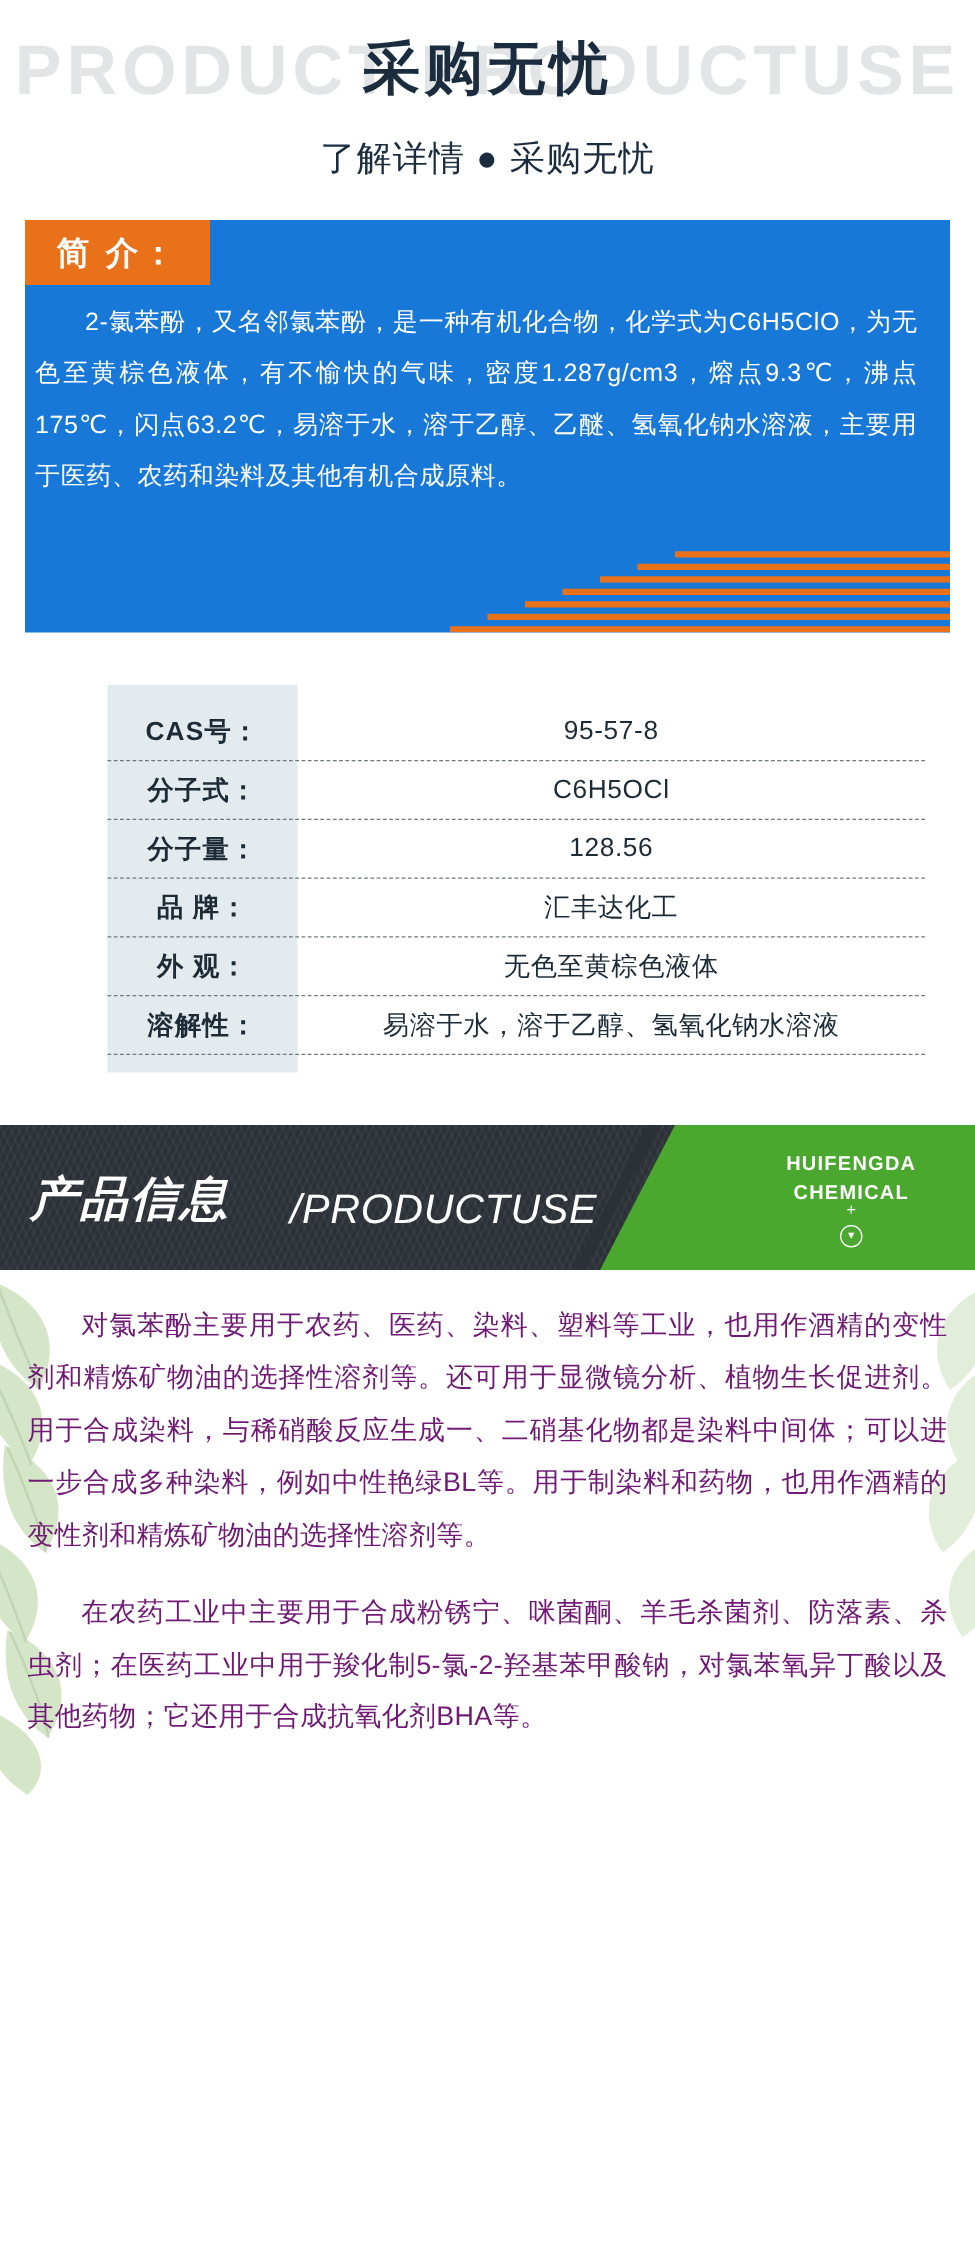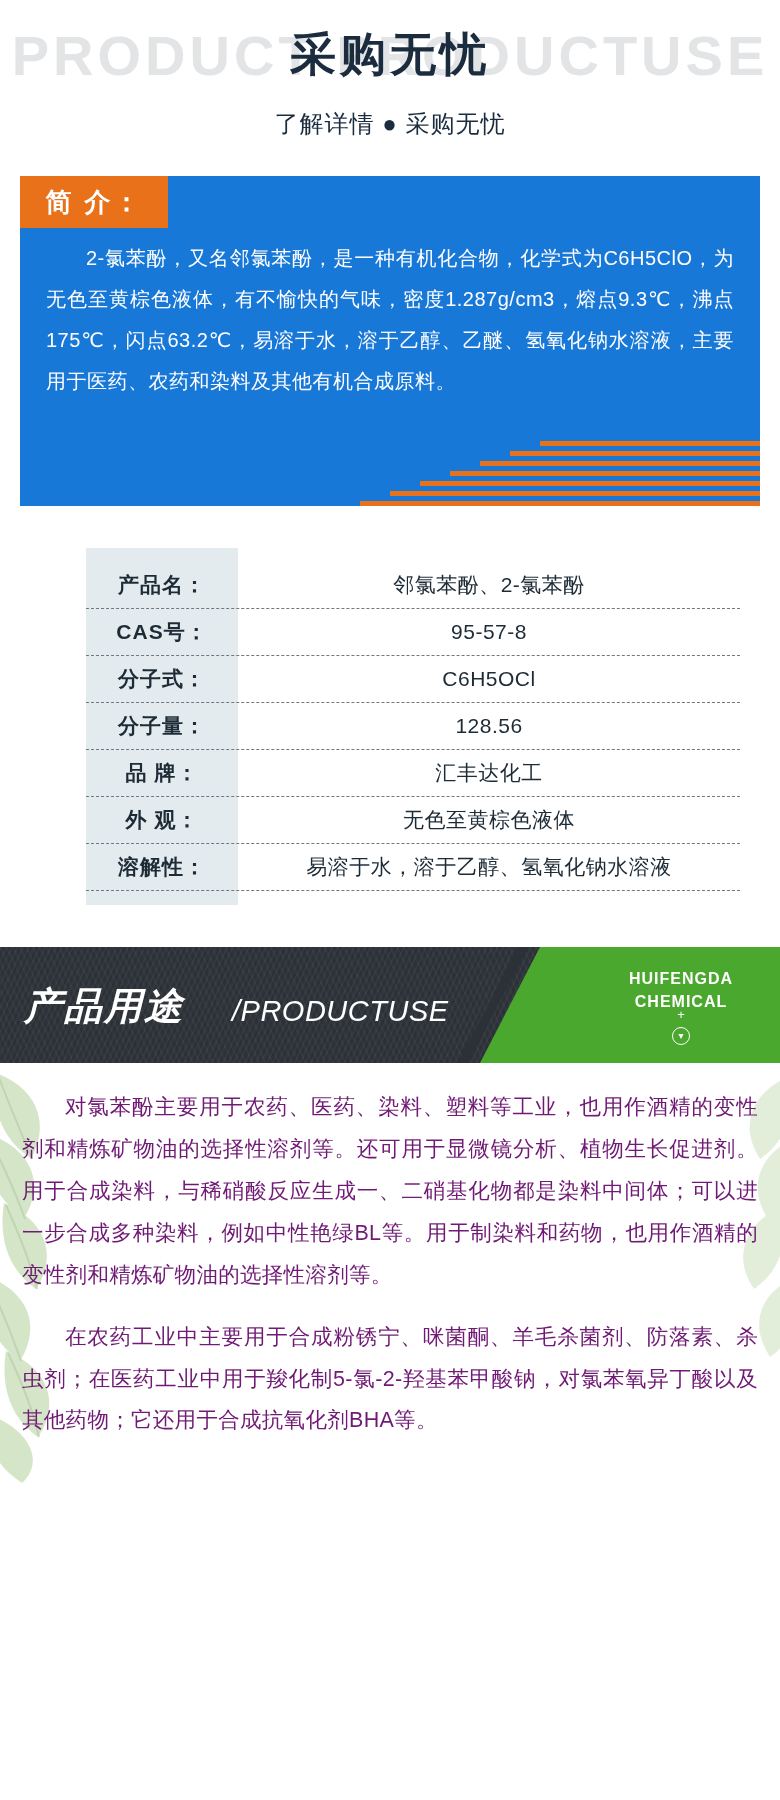--- a/index.html
+++ b/index.html
@@ -42,21 +42,21 @@
     color: #1a2c3e;
     letter-spacing: 4px;
     line-height: 1.25;
   }
   .header-sub {
     position: absolute;
     top: 108px;
     left: 0;
     width: 780px;
     text-align: center;
-    font-size: 24px;
+    font-size: 28px;
     color: #1a2c3e;
     letter-spacing: 1px;
   }
 
   
   .intro-wrap {
     position: relative;
     margin: 14px 20px 0 20px;
     width: 740px;
   }
@@ -81,21 +81,21 @@
     font-size: 26px;
     font-weight: bold;
     letter-spacing: 3px;
   }
   .intro-box {
     position: relative;
     margin-top: 26px;
     width: 740px;
     min-height: 330px;
     background: #1878d8;
-    padding: 62px 26px 50px 26px;
+    padding: 62px 26px 50px 8px;
     overflow: hidden;
   }
   .intro-text {
     position: relative;
     z-index: 2;
     color: #ffffff;
     font-size: 20px;
     line-height: 2.05;
     text-align: justify;
     text-indent: 2em;
@@ -198,21 +198,21 @@
     font-size: 38px;
     font-weight: bold;
     font-style: italic;
     letter-spacing: 2px;
   }
   .use-title-en {
     position: absolute;
     left: 232px;
     top: 48px;
     color: #ffffff;
-    font-size: 29px;
+    font-size: 33px;
     font-style: italic;
     letter-spacing: 0.5px;
   }
   .brand-en {
     position: absolute;
     right: 14px;
     top: 20px;
     width: 170px;
     text-align: center;
     color: #ffffff;
@@ -308,24 +308,20 @@
       <i style="bottom:60px; width:220px;"></i>
     </div>
   </div>
 </div>
 
 <div class="spec-wrap">
   <div class="spec-panel"></div>
   <div class="spec-pad"></div>
 
   <div class="spec-row">
-    <div class="spec-key">产品名：</div>
-    <div class="spec-val">邻氯苯酚、2-氯苯酚</div>
-  </div>
-  <div class="spec-row">
     <div class="spec-key">CAS号：</div>
     <div class="spec-val">95-57-8</div>
   </div>
   <div class="spec-row">
     <div class="spec-key">分子式：</div>
     <div class="spec-val">C6H5OCl</div>
   </div>
   <div class="spec-row">
     <div class="spec-key">分子量：</div>
     <div class="spec-val">128.56</div>
@@ -343,21 +339,21 @@
     <div class="spec-val">易溶于水，溶于乙醇、氢氧化钠水溶液</div>
   </div>
 
   <div class="spec-pad"></div>
 </div>
 
 <div class="use-banner">
   <div class="use-banner-texture"></div>
   <div class="use-green"></div>
   <div class="use-dark-notch"></div>
-  <div class="use-title">产品用途</div>
+  <div class="use-title">产品信息</div>
   <div class="use-title-en">/PRODUCTUSE</div>
   <div class="brand-en">
     <span>HUIFENGDA</span><br>
     <span>CHEMICAL</span>
   </div>
   <div class="brand-plus">+</div>
   <div class="brand-chev">▾</div>
 </div>
 
 <div class="use-body">

